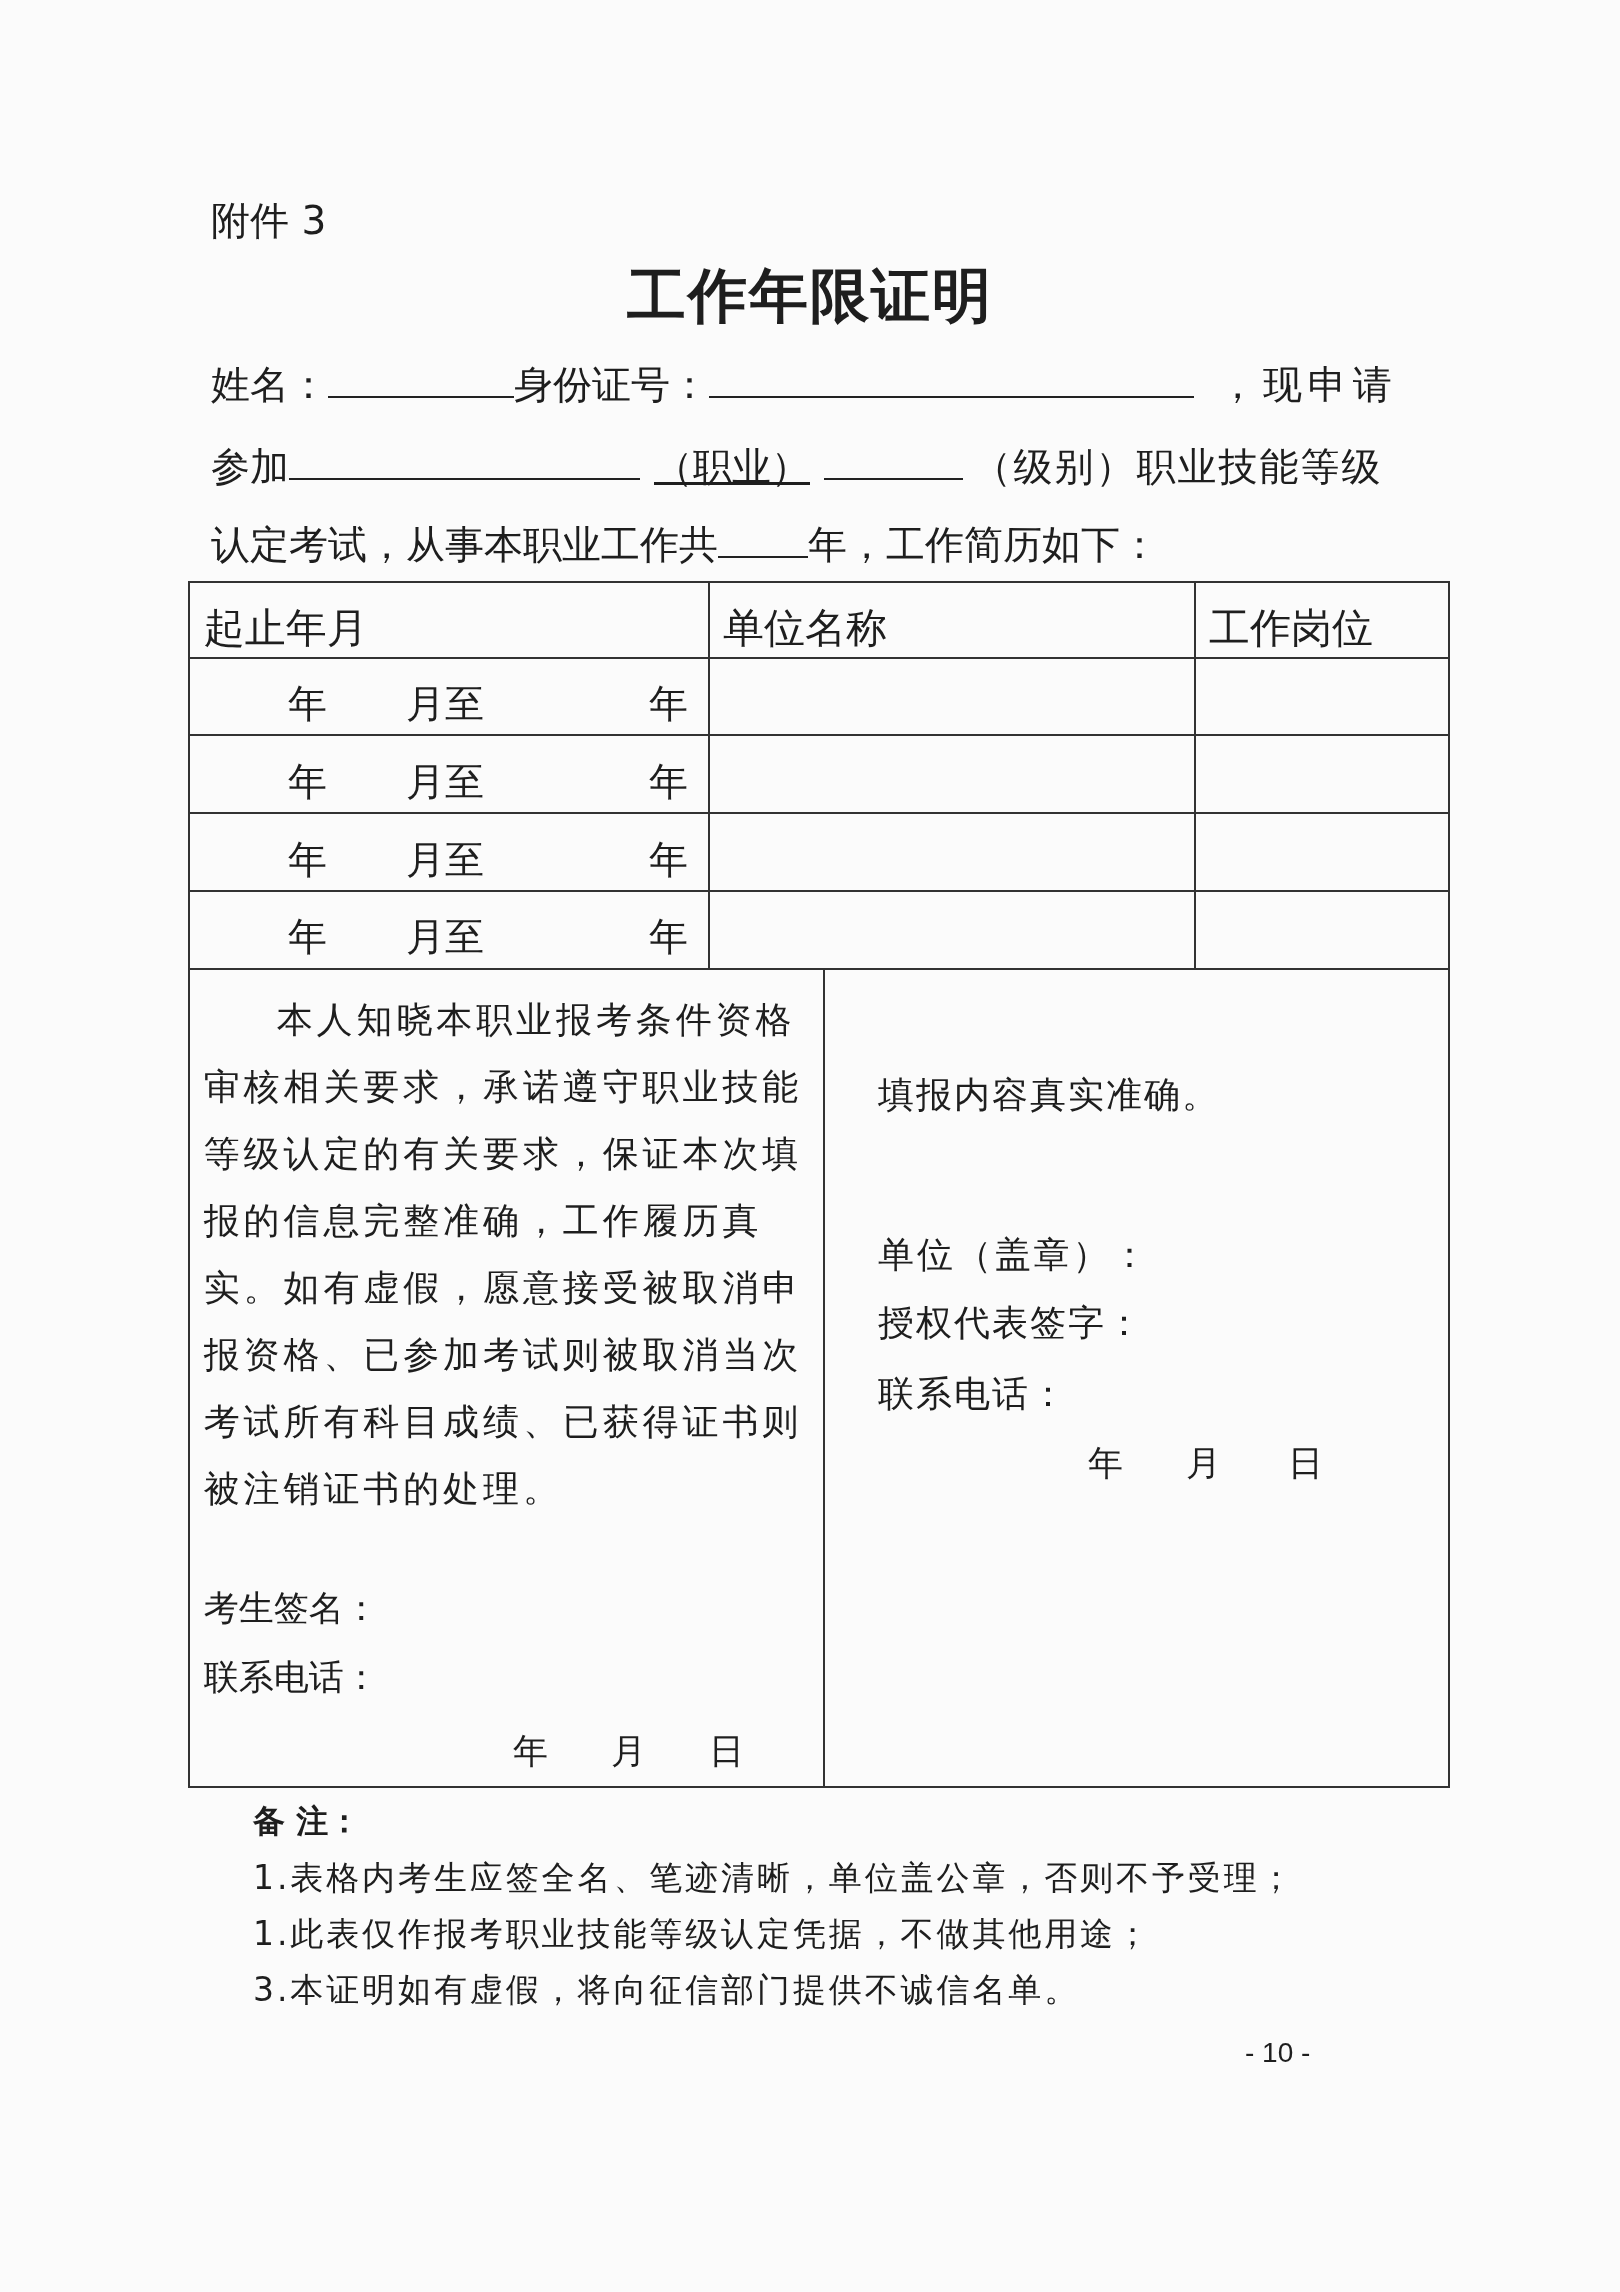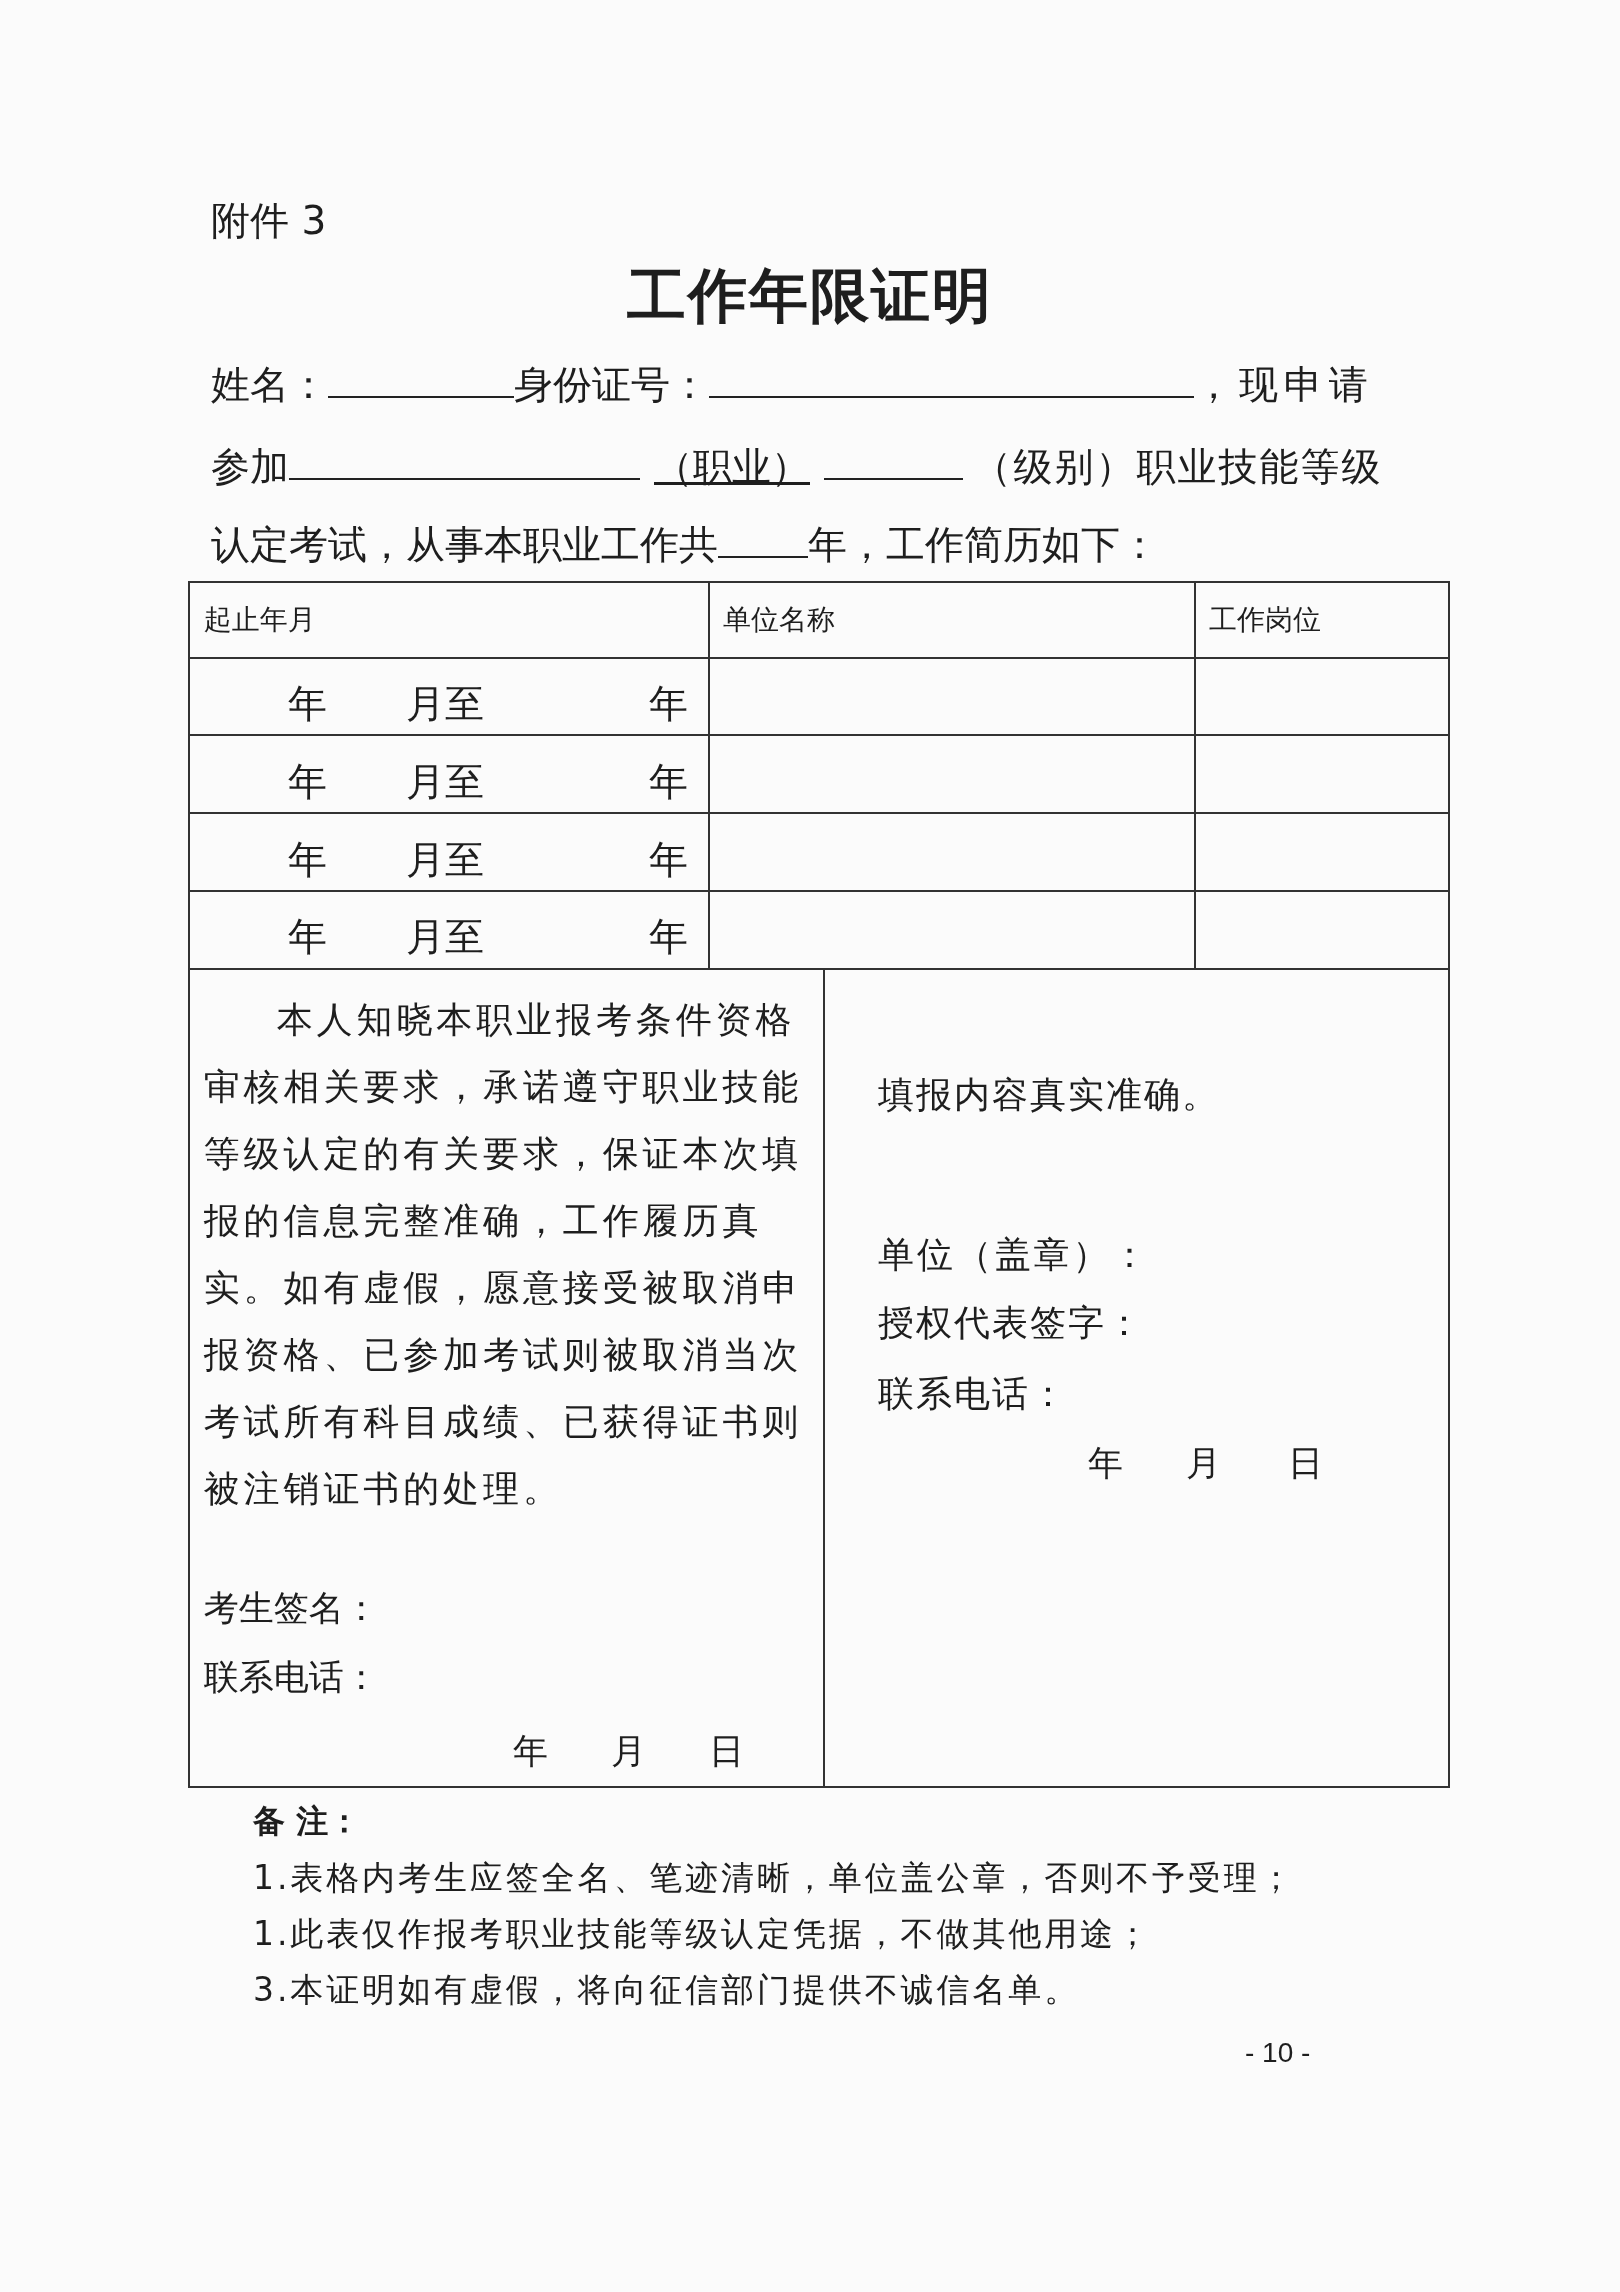--- a/index.html
+++ b/index.html
@@ -11,33 +11,33 @@
   }
   .abs { position:absolute; white-space:nowrap; }
   .attach { left:211px; top:194px; font-size:39px; }
   .title { left:0; width:1620px; top:257px; text-align:center; font-size:59px; font-weight:bold; font-family:"DejaVu Serif","Liberation Serif",serif; letter-spacing:2px; }
   .line { left:211px; font-size:39px; line-height:47px; }
   .blank { display:inline-block; border-bottom:2.9px solid #222; height:35px; vertical-align:baseline; }
   .tbl { position:absolute; left:188px; top:581px; width:1262px; height:1207px; border:2px solid #333; box-sizing:border-box; }
   .hline { position:absolute; left:0; right:0; height:0; border-top:2px solid #333; }
   .vline { position:absolute; width:0; border-left:2px solid #333; }
   .cell-text { position:absolute; font-size:39px; white-space:nowrap; }
-  .hdr { font-size:28px; }
+  .hdr { font-size:41px; }
   .para { position:absolute; left:13.7px; top:17.6px; width:627px; font-size:36px; line-height:67px; letter-spacing:3.9px; white-space:normal; }
   .note { left:253px; font-size:33px; letter-spacing:2.9px; }
   .page-no { left:1245px; top:2037px; font-size:28px; font-family:Liberation Sans, sans-serif; }
 </style>
 </head>
 <body>
 
 <div class="abs attach">附件 3</div>
 <div class="abs title">工作年限证明</div>
 
 <div class="abs line" style="top:361px;">
-  <span>姓名：</span><span class="blank" style="width:186px;"></span><span>身份证号：</span><span class="blank" style="width:485px;"></span><span style="letter-spacing:5.9px;">，现申请</span>
+  <span>姓名：</span><span class="blank" style="width:186px;"></span><span>身份证号：</span><span class="blank" style="width:485px;"></span><span style="letter-spacing:5.9px;margin-left:24px;">，现申请</span>
 </div>
 
 <div class="abs line" style="top:443px;">
   <span>参加</span><span class="blank" style="width:351px;"></span><span style="margin-left:14px;text-decoration:underline;">（职业）</span><span class="blank" style="width:139px; margin-left:13.7px;"></span><span style="margin-left:9.8px; letter-spacing:2px;">（级别）职业技能等级</span>
 </div>
 
 <div class="abs line" style="top:521px;">
   <span>认定考试，从事本职业工作共</span><span class="blank" style="width:90px;"></span><span>年，工作简历如下：</span>
 </div>
 

